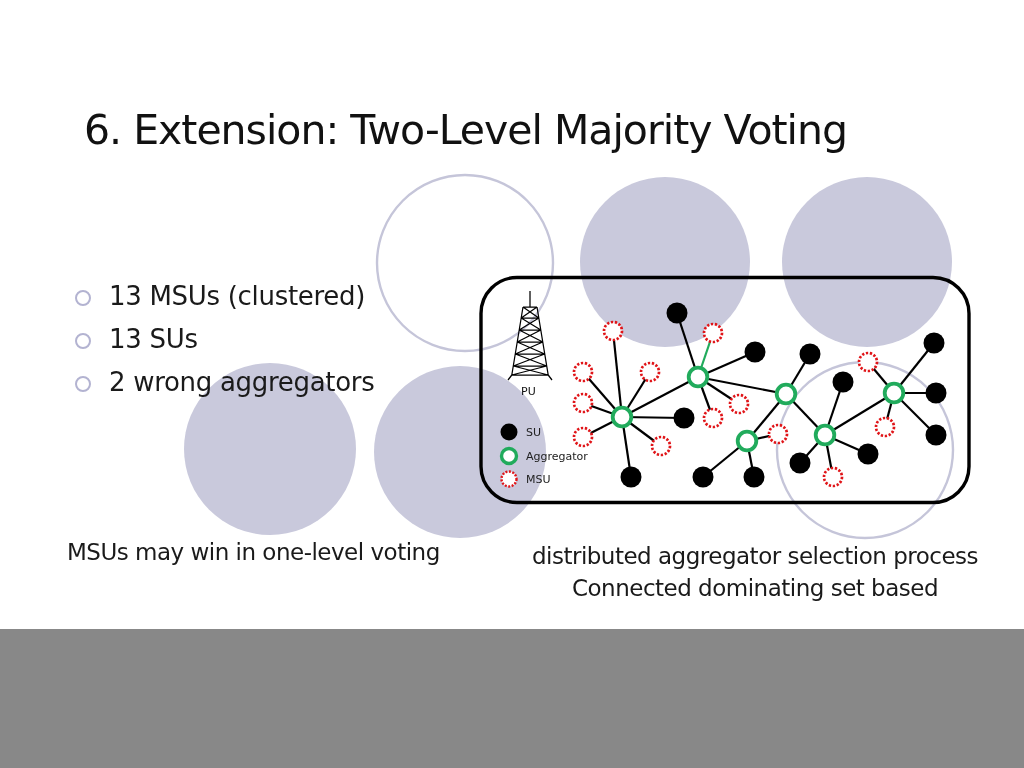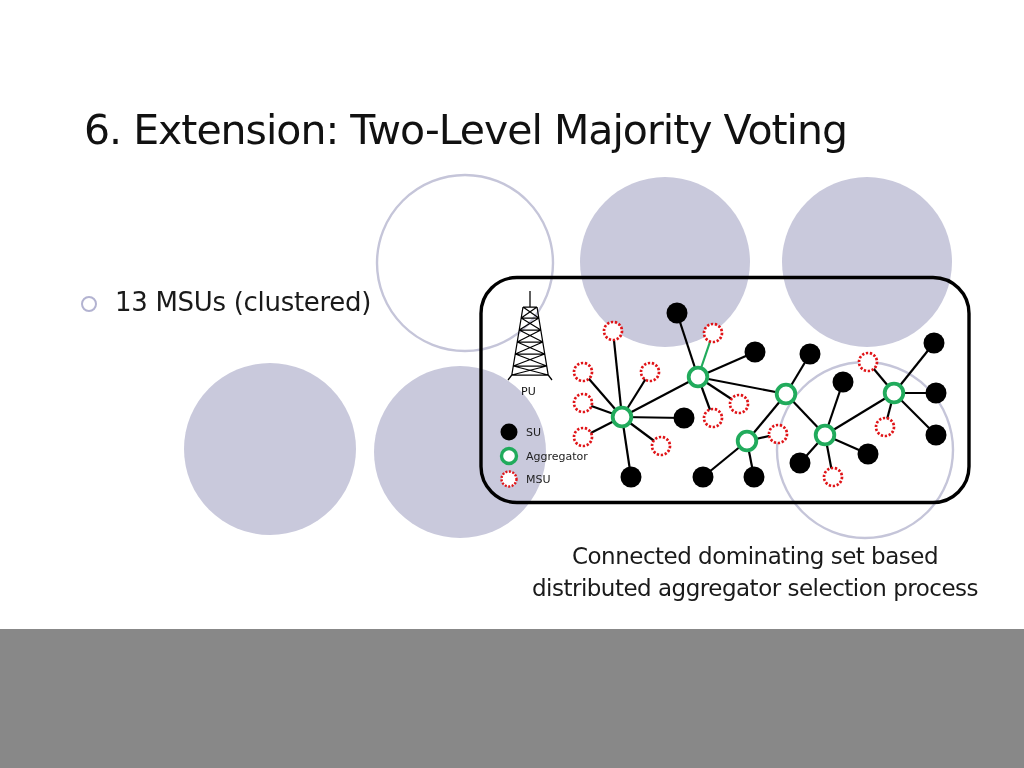--- a/index.html
+++ b/index.html
@@ -8,21 +8,21 @@
     overflow:hidden;font-family:"DejaVu Sans","Liberation Sans",sans-serif;color:#1a1a1a;padding-left:28px;
   }
   svg.layer{position:absolute;left:0;top:0;width:1024px;height:768px;}
   #decor-svg{z-index:0;}
   #diagram-svg{z-index:2;}
   .page-title{
     position:absolute;left:84px;top:106px;z-index:1;
     font-size:41px;letter-spacing:-1px;white-space:nowrap;color:#111;
   }
   .bullets{
-    position:absolute;left:62px;top:276px;z-index:1;margin:11px;padding:0;list-style:none;
+    position:absolute;left:62px;top:276px;z-index:1;margin:5px;padding:0;list-style:none;
   }
   .bullets li{
     position:relative;padding-left:42px;font-size:26px;letter-spacing:-0.3px;
     line-height:30px;margin-bottom:13px;white-space:nowrap;
   }
   .bullet-ring{
     position:absolute;left:8px;top:9px;width:12px;height:12px;border-radius:50%;
     border:2px solid #b3b3d1;background:transparent;
   }
   .notes{
@@ -52,28 +52,37 @@
       </g>
   </svg>
 
   <div class="page-title">6. Extension: Two-Level Majority Voting</div>
 
   <ul class="bullets">
     <li>
       <span class="bullet-ring"></span>
       <span>13 MSUs (clustered)</span>
     </li>
+    <li>
+      <span class="bullet-ring"></span>
+      <span>13 SUs</span>
+    </li>
+    <li>
+      <span class="bullet-ring"></span>
+      <span>2 wrong aggregators</span>
+    </li>
   </ul>
 
   <div class="notes">
+    <div>MSUs may win in one-level voting</div>
   </div>
 
   <div class="caption">
+    <div>distributed aggregator selection process</div>
     <div>Connected dominating set based</div>
-    <div>distributed aggregator selection process</div>
   </div>
 
   <svg id="diagram-svg" class="layer">
 
     <rect x="481" y="277.5" width="488" height="225" rx="36" ry="36" fill="none" stroke="#000000" stroke-width="3.4"></rect>
 
     <g>
       <path fill="none" stroke="#000" stroke-width="1.25" d="M530,291 L530,307 M523,307 L537,307
            M523,307 L511.8,375 M537,307 L548.2,375
            M521.2,318 L538.8,318 M519.2,330 L540.8,330 M517.2,342 L542.8,342

